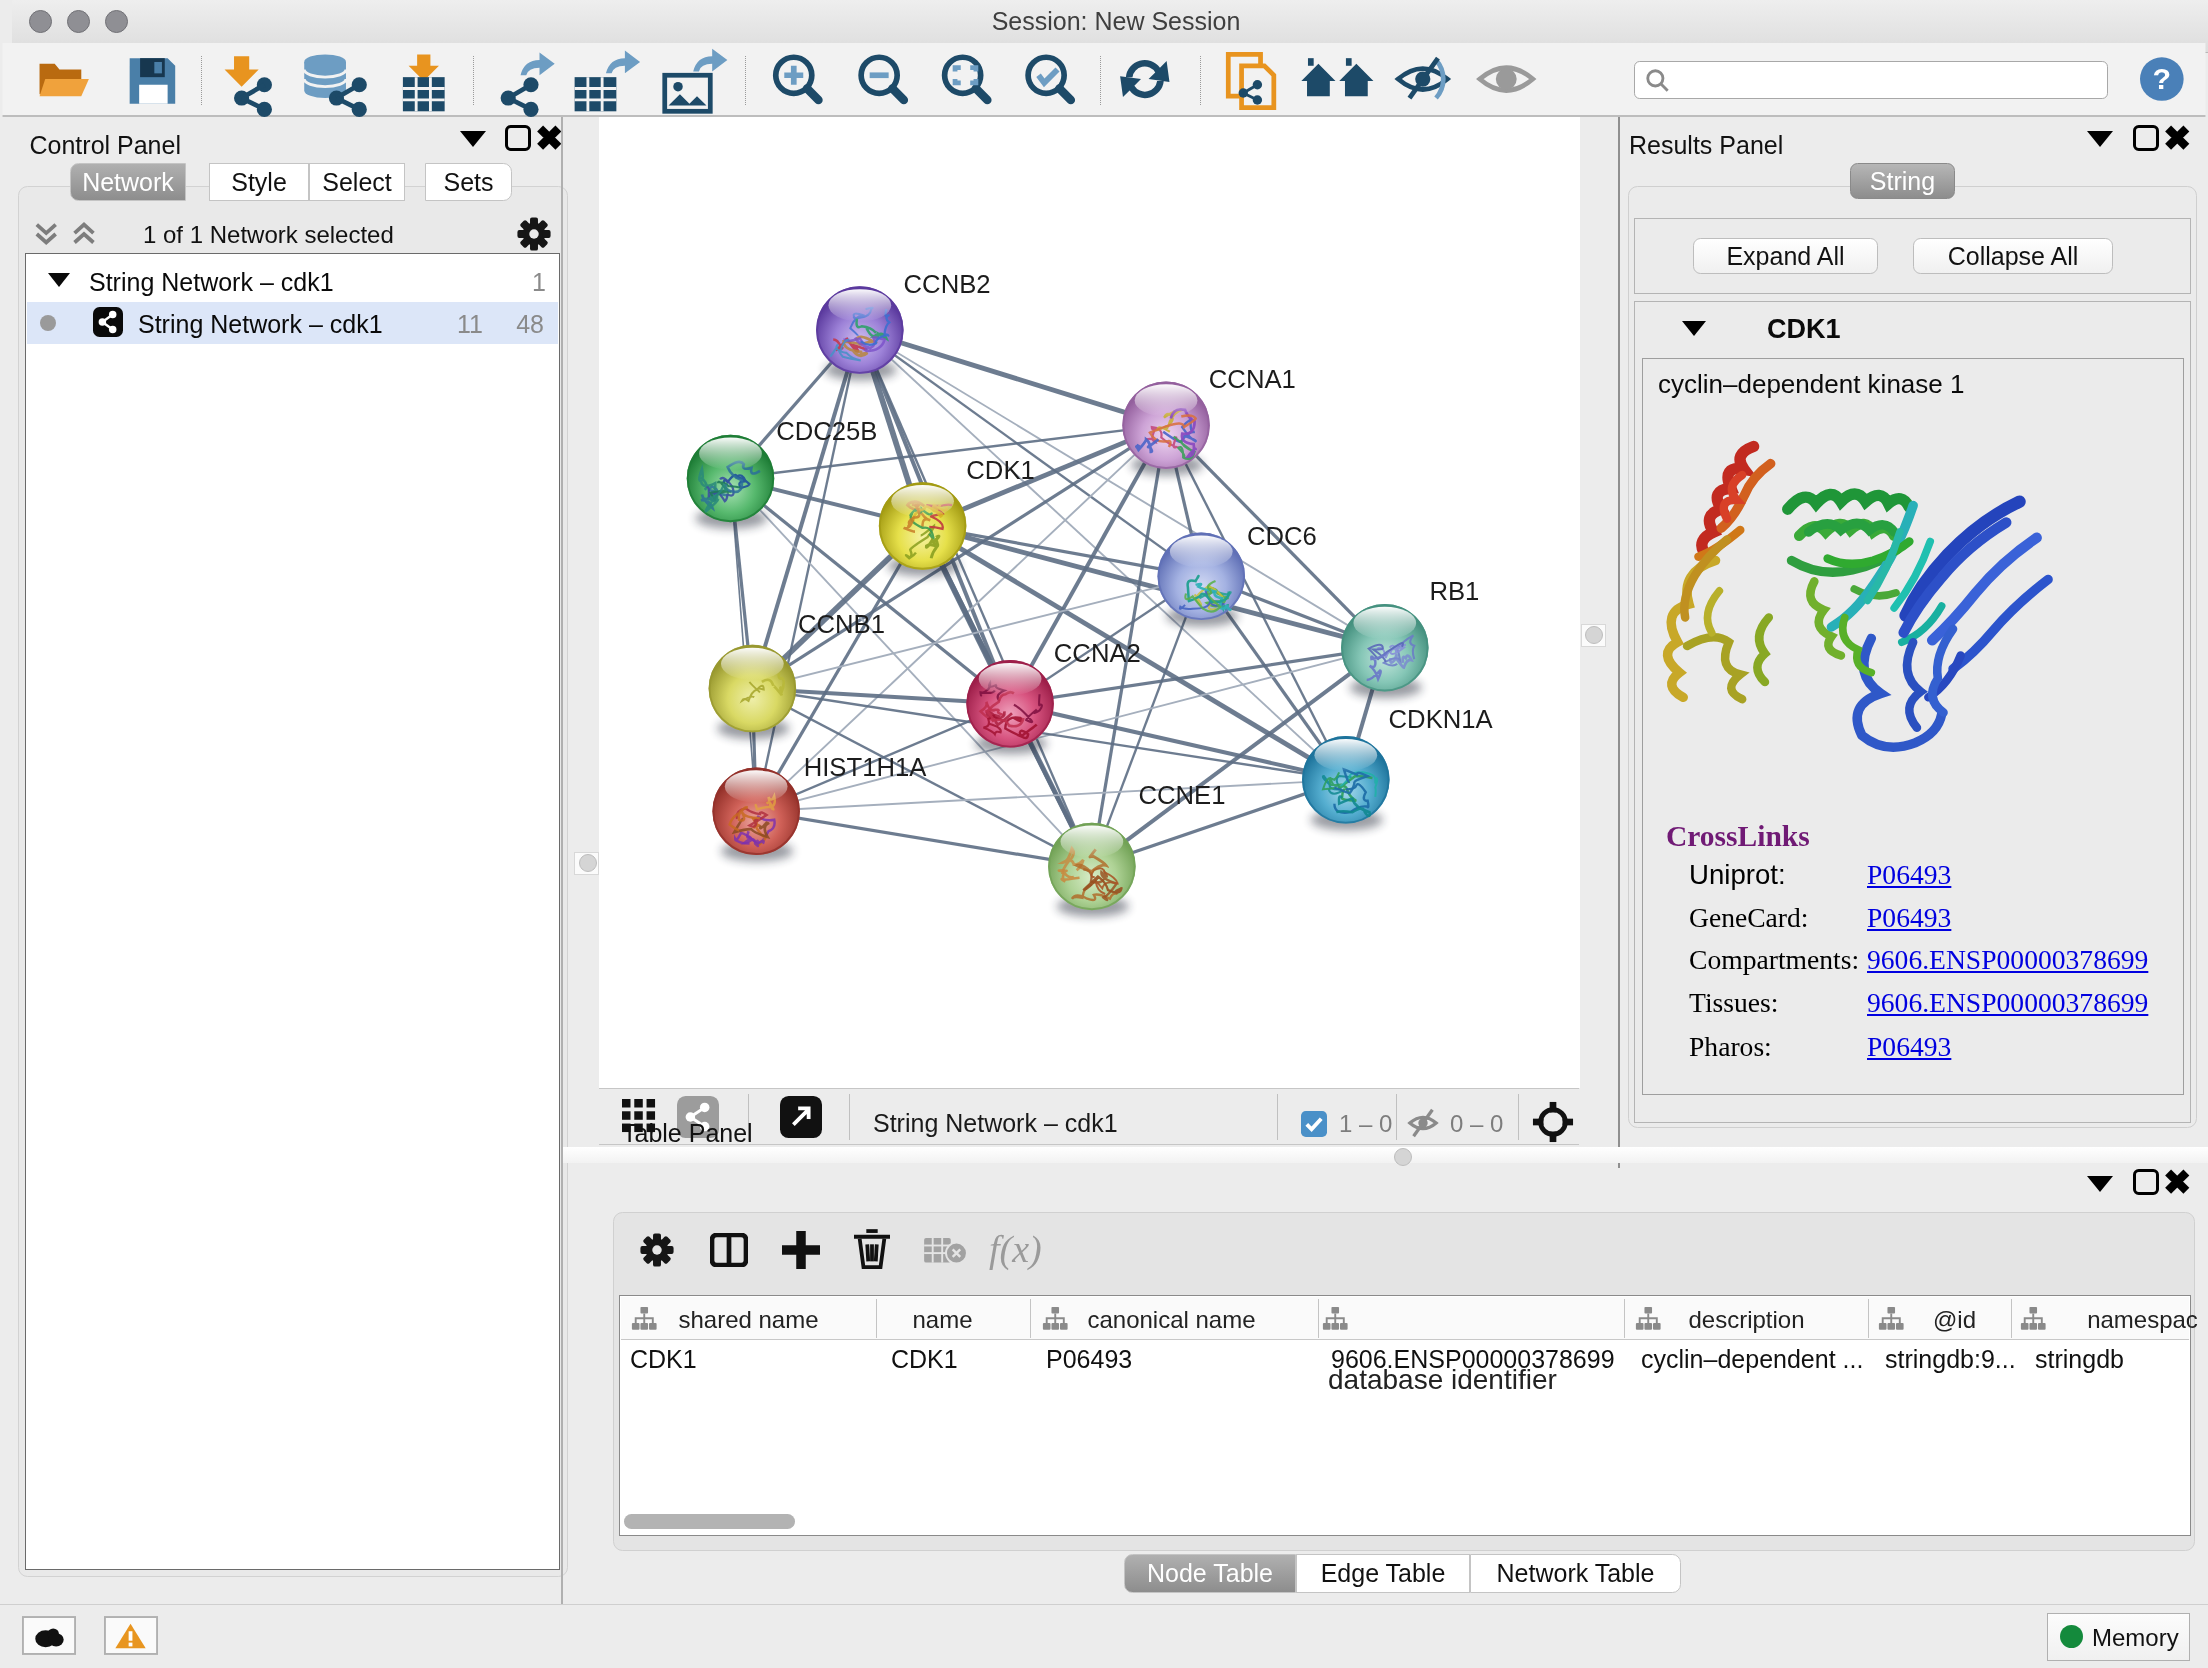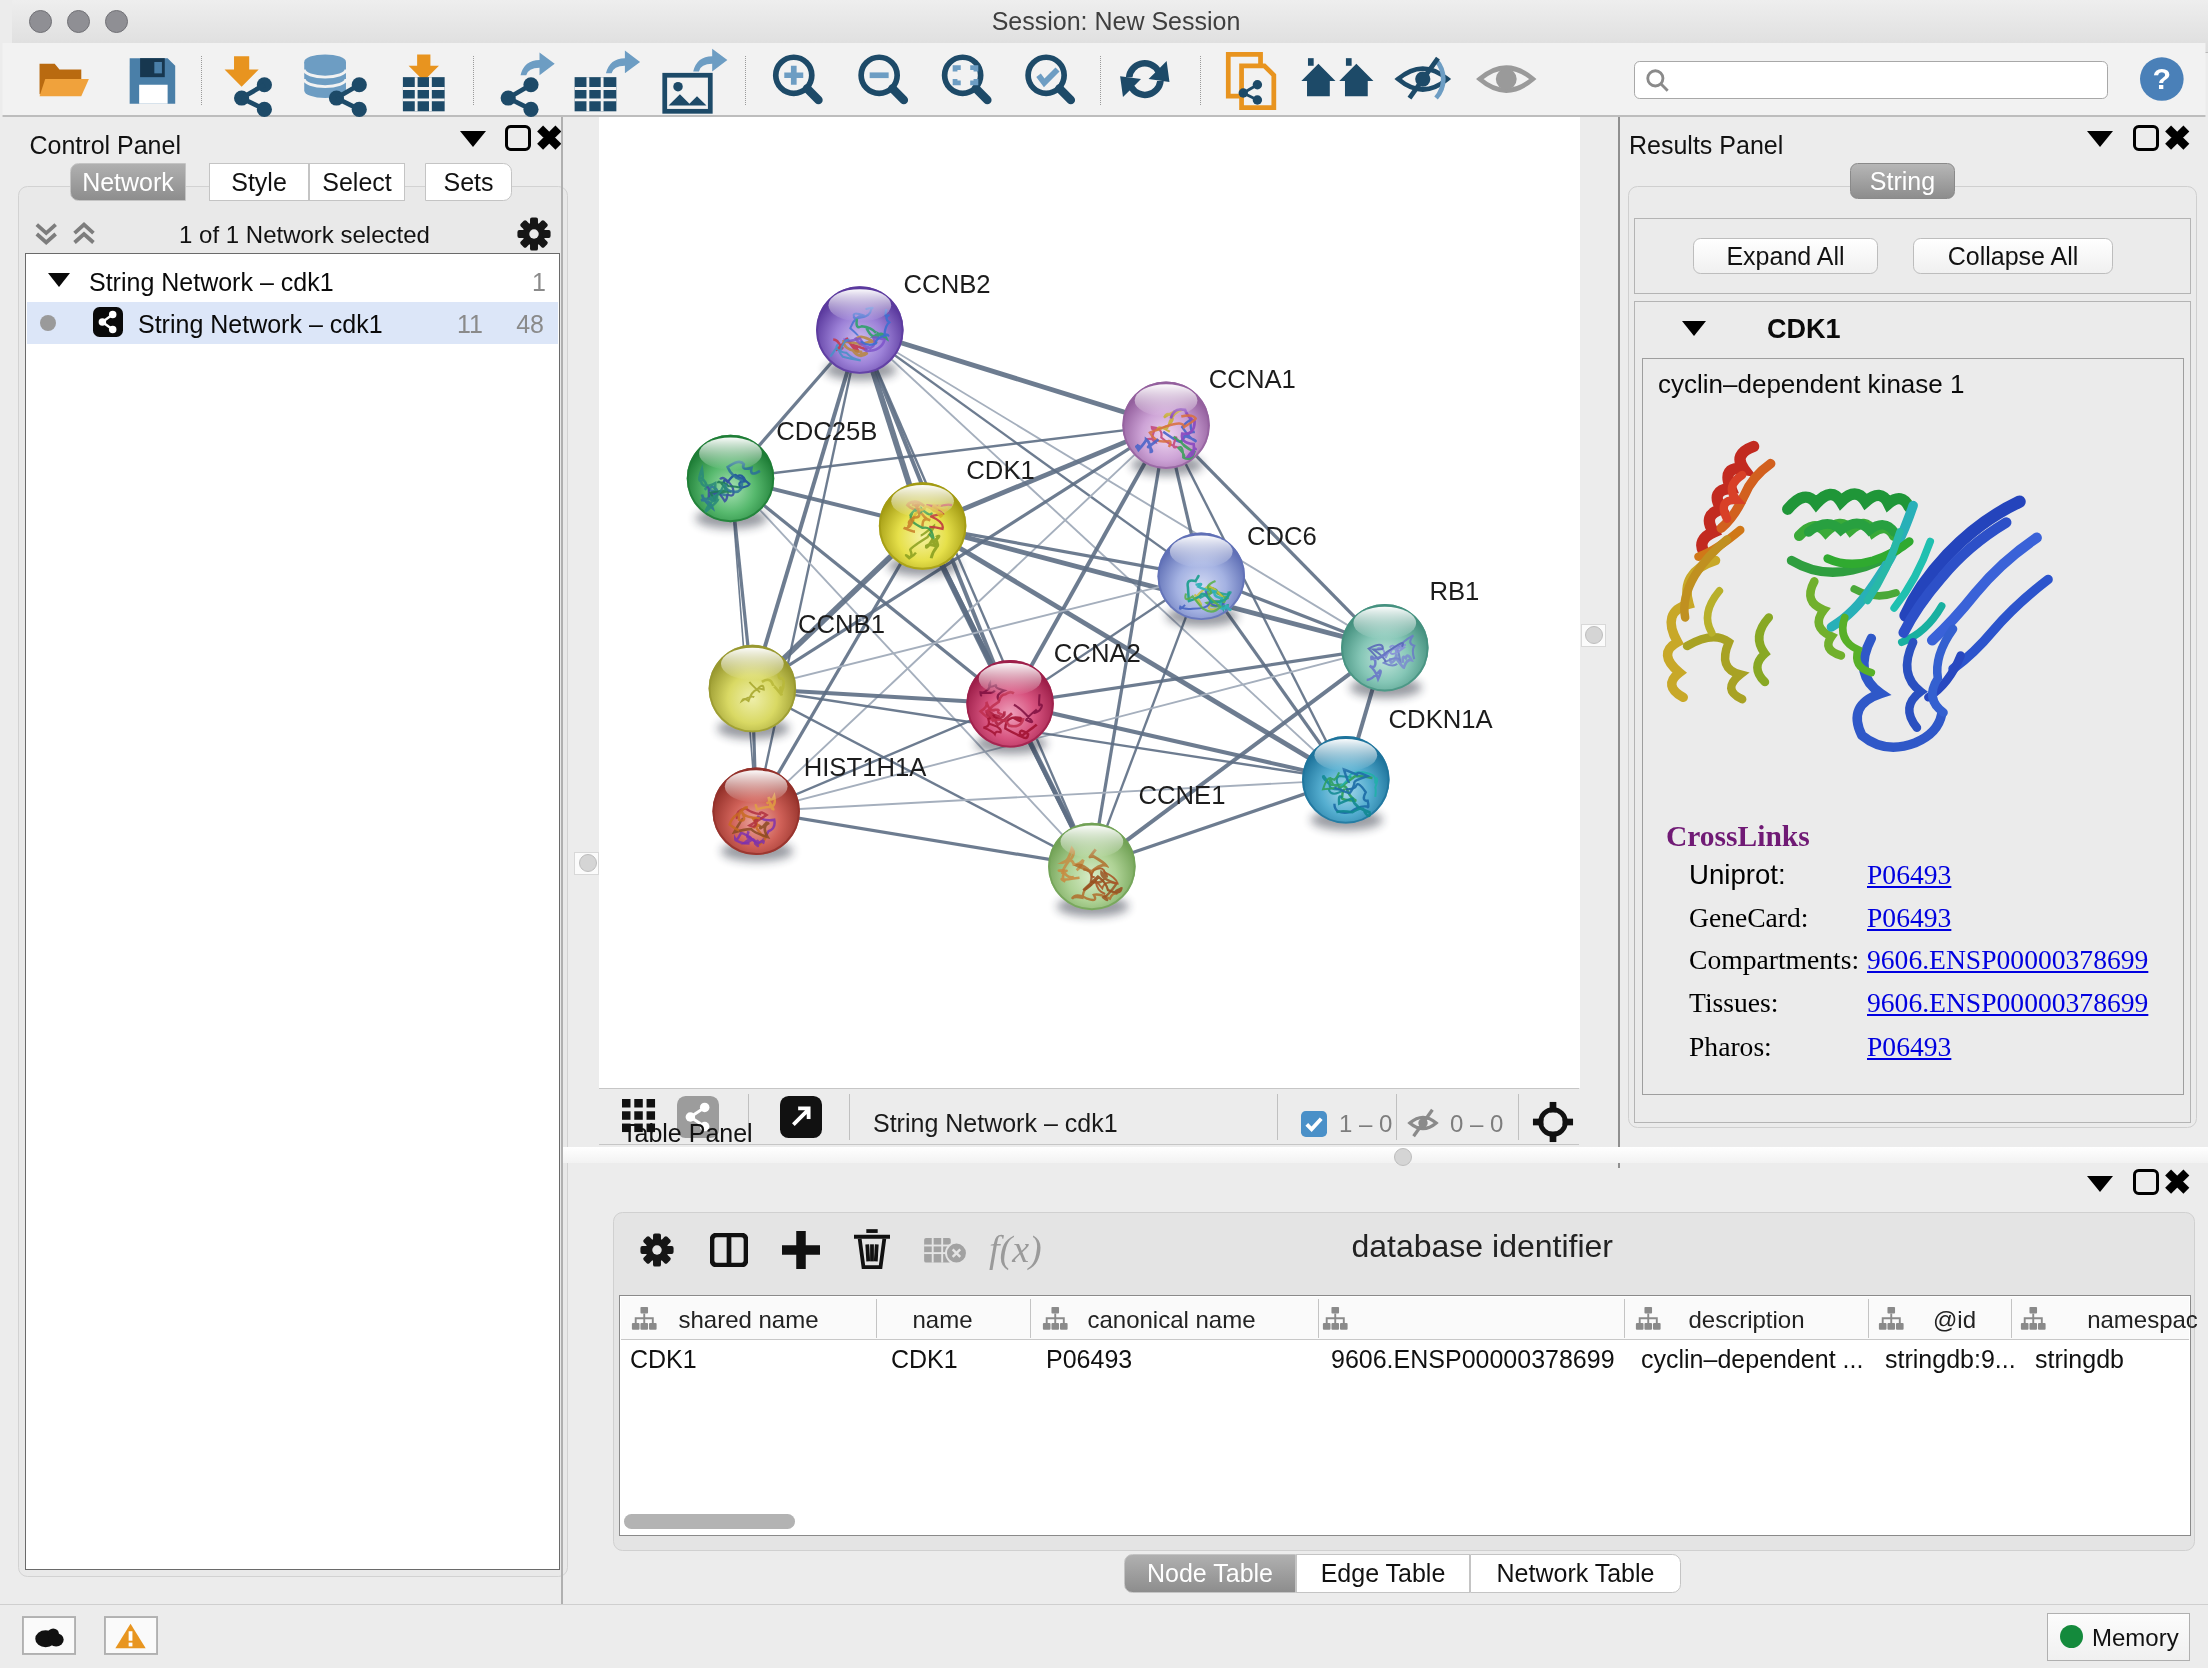--- a/index.html
+++ b/index.html
@@ -171,21 +171,21 @@
 <div class="abs tabbtn" style="left:209px;top:163px;width:100px;height:38px;line-height:36px">Style</div>
 <div class="abs tabbtn" style="left:309px;top:163px;width:96px;height:38px;line-height:36px">Select</div>
 <div class="abs tabbtn" style="left:425px;top:163px;width:87px;height:38px;line-height:36px;border-radius:0 8.6px 8.6px 0">Sets</div>
 <div class="abs" style="left:18px;top:186px;width:550px;height:1391px;background:#e9e9e9;border:1px solid #d2d2d2;border-radius:9.5px"></div>
 <svg class="abs" style="left:28.5px;top:217px" width="76" height="34" viewBox="0 0 80 36">
 <g stroke="#7d7d7d" stroke-width="4" fill="none">
 <path d="M8,8 l10,9 l10,-9 M8,18 l10,9 l10,-9"></path>
 <path d="M48,17 l10,-9 l10,9 M48,27 l10,-9 l10,9"></path>
 </g>
   </svg>
-<div class="abs" style="left:143px;top:221px;width:323px;text-align:center;font-size:24px;color:#111">1 of 1 Network selected</div>
+<div class="abs" style="left:143px;top:221px;width:323px;text-align:left;font-size:24px;color:#111">1 of 1 Network selected</div>
 <svg class="abs" style="left:516px;top:216px" width="36" height="36" viewBox="-19 -19 38 38">
 <g fill="#161616">
       <circle r="12"></circle>
       <rect x="-4.2" y="-17.5" width="8.4" height="9" rx="2" transform="rotate(0)"></rect>
       <rect x="-4.2" y="-17.5" width="8.4" height="9" rx="2" transform="rotate(45)"></rect>
       <rect x="-4.2" y="-17.5" width="8.4" height="9" rx="2" transform="rotate(90)"></rect>
       <rect x="-4.2" y="-17.5" width="8.4" height="9" rx="2" transform="rotate(135)"></rect>
       <rect x="-4.2" y="-17.5" width="8.4" height="9" rx="2" transform="rotate(180)"></rect>
       <rect x="-4.2" y="-17.5" width="8.4" height="9" rx="2" transform="rotate(225)"></rect>
       <rect x="-4.2" y="-17.5" width="8.4" height="9" rx="2" transform="rotate(270)"></rect>
@@ -722,21 +722,21 @@
     <g fill="#8a8a8a">
       <rect x="11" y="2" width="8" height="7" rx="1"></rect>
       <rect x="2" y="19" width="8" height="7" rx="1"></rect>
       <rect x="11" y="19" width="8" height="7" rx="1"></rect>
       <rect x="20" y="19" width="8" height="7" rx="1"></rect>
     </g>
     <g stroke="#8a8a8a" stroke-width="2" fill="none">
       <path d="M15,9 l0,5 M6,19 l0,-5 l18,0 l0,5 M15,14 l0,5"></path>
     </g>
   </svg>
-<div class="abs" style="left:1328px;top:1228px;width:285px;text-align:right;font-size:32px;color:#222">database identifier</div>
+<div class="abs" style="left:1328px;top:1364px;width:285px;text-align:left;font-size:28px;color:#222">database identifier</div>
 <svg class="abs" style="left:1634px;top:1305px" width="28.5" height="28.5" viewBox="0 0 30 30">
     <g fill="#8a8a8a">
       <rect x="11" y="2" width="8" height="7" rx="1"></rect>
       <rect x="2" y="19" width="8" height="7" rx="1"></rect>
       <rect x="11" y="19" width="8" height="7" rx="1"></rect>
       <rect x="20" y="19" width="8" height="7" rx="1"></rect>
     </g>
     <g stroke="#8a8a8a" stroke-width="2" fill="none">
       <path d="M15,9 l0,5 M6,19 l0,-5 l18,0 l0,5 M15,14 l0,5"></path>
     </g>

